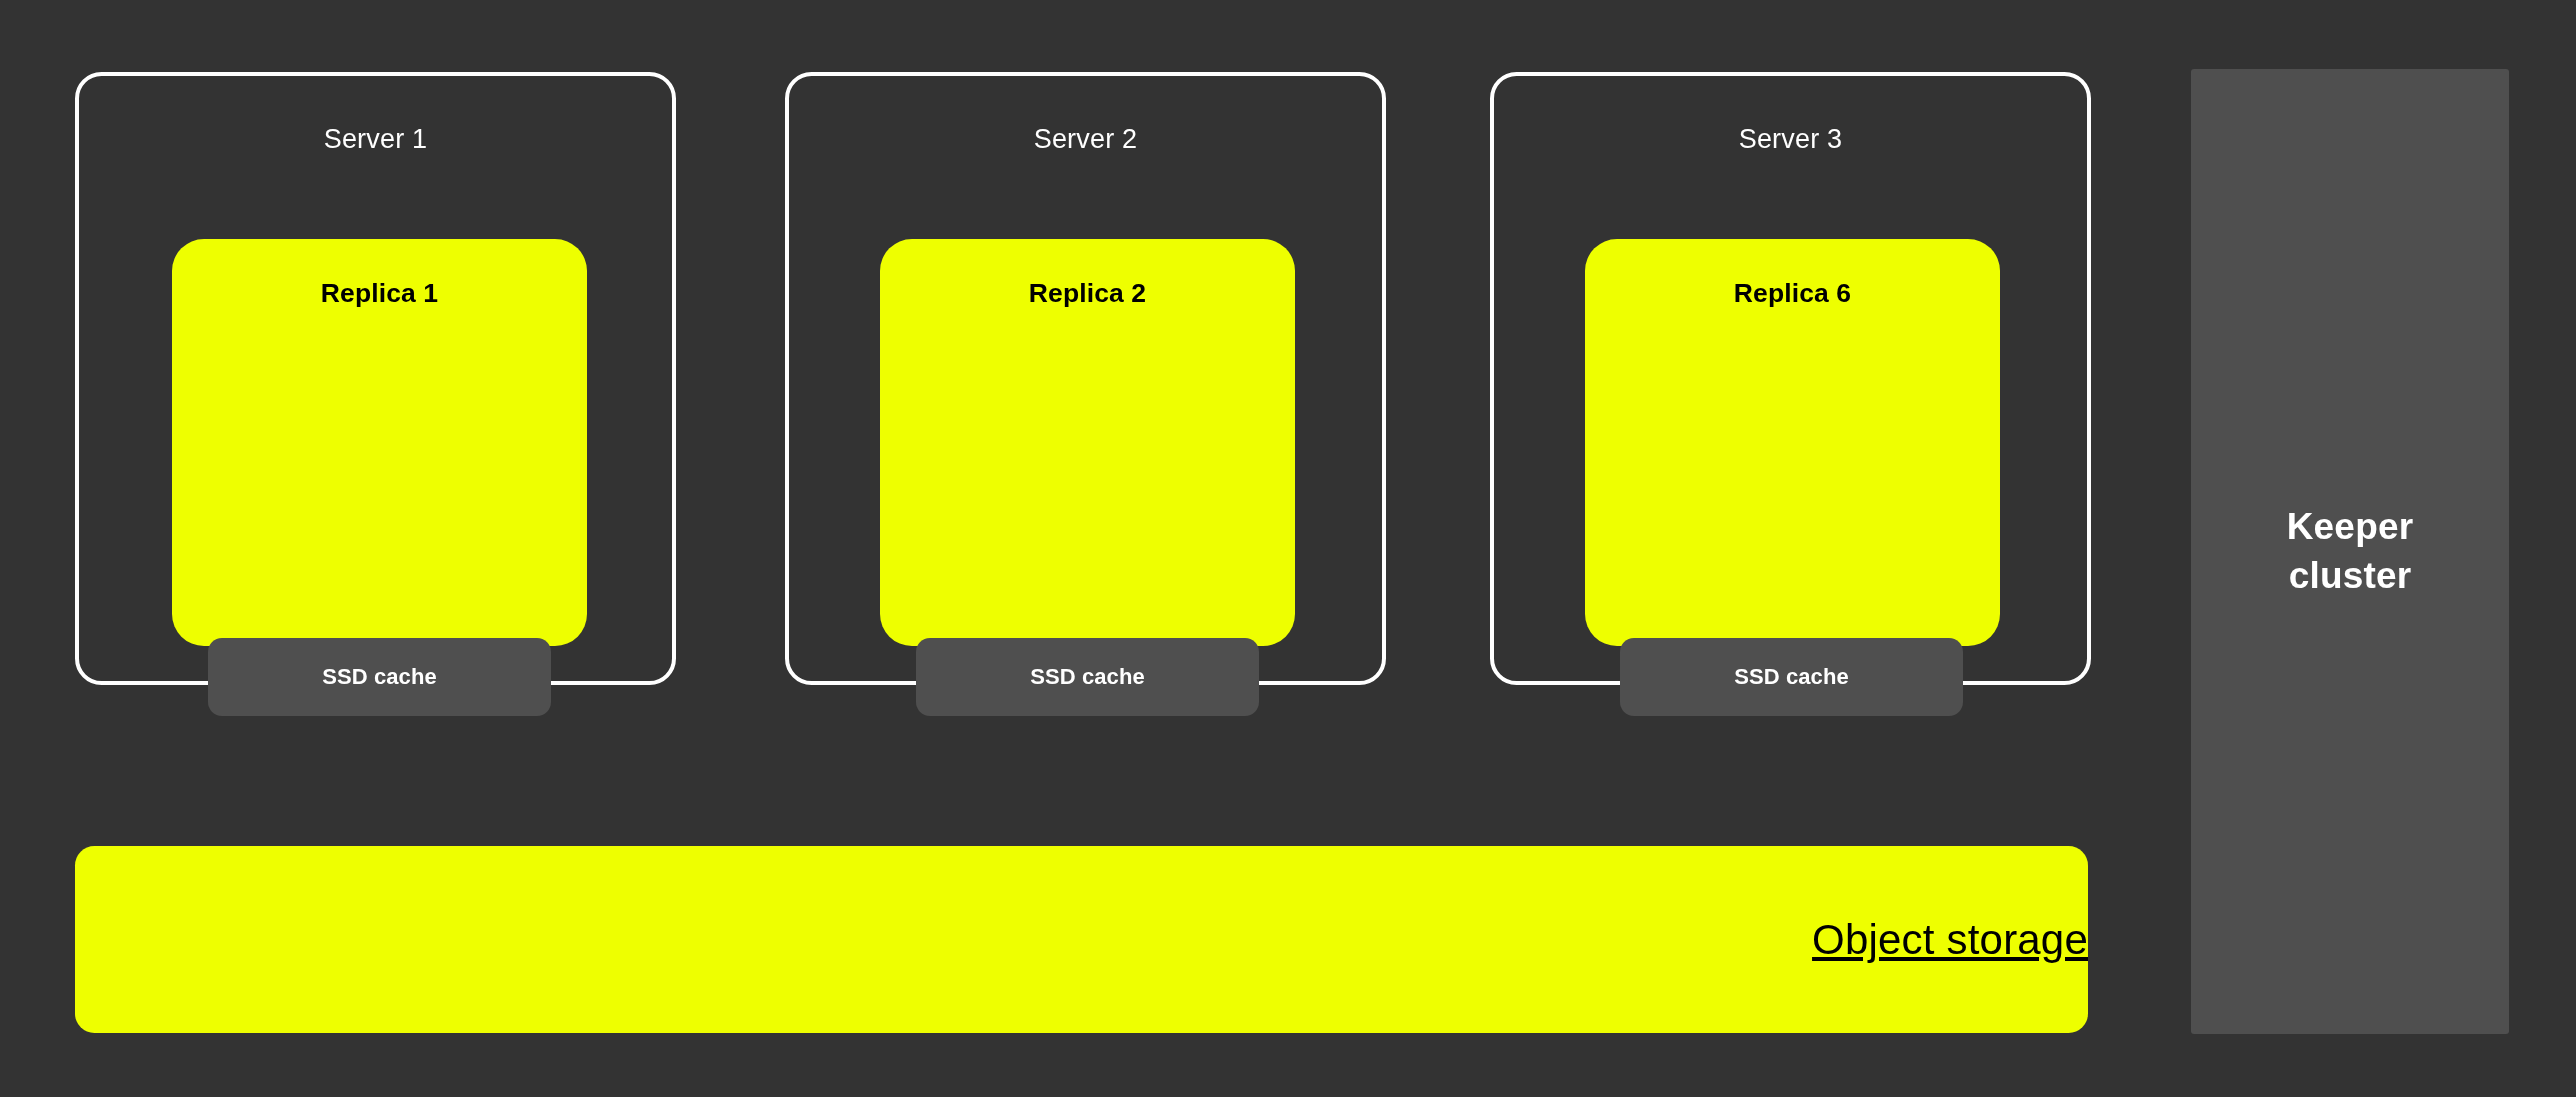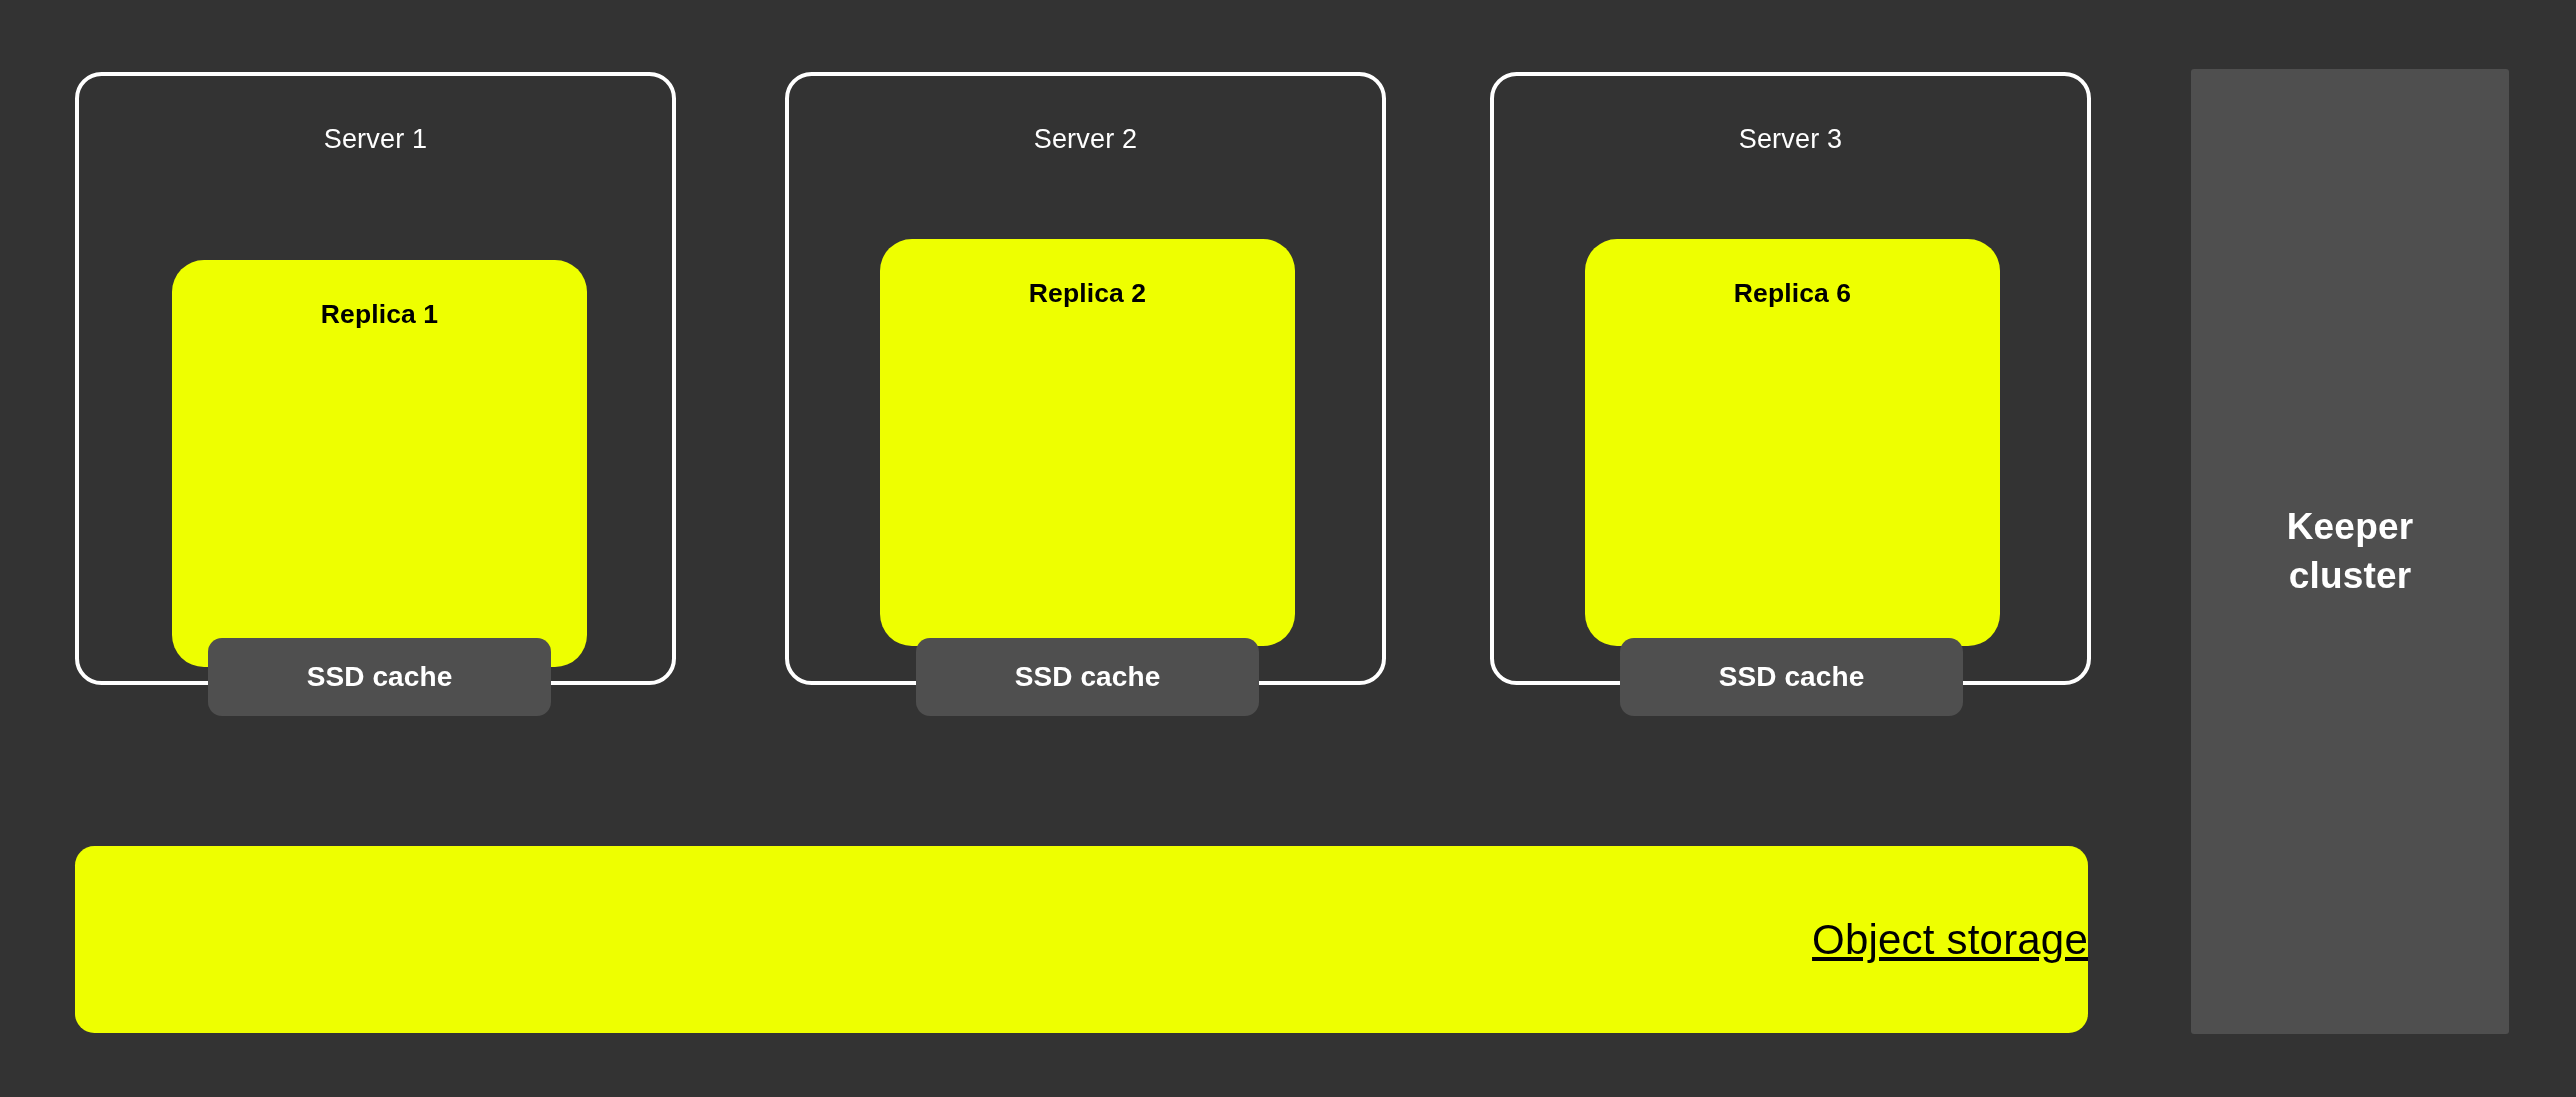--- a/index.html
+++ b/index.html
@@ -52,21 +52,21 @@
 
   
   .replica-box {
     position: absolute;
     top: 239px;
     width: 415px;
     height: 407px;
     background: #EEFF00;
     border-radius: 32px;
   }
-  .replica-box.r1 { left: 172px; margin-top: 21px; }
+  .replica-box.r1 { left: 172px; }
   .replica-box.r2 { left: 880px; }
   .replica-box.r3 { left: 1585px; }
 
   .replica-label {
     position: absolute;
     top: 41px;
     left: 0;
     right: 0;
     text-align: center;
     color: #000000;
@@ -88,21 +88,21 @@
     display: flex;
     align-items: center;
     justify-content: center;
   }
   .ssd-chip.c1 { left: 208px; }
   .ssd-chip.c2 { left: 916px; }
   .ssd-chip.c3 { left: 1620px; }
 
   .ssd-label {
     color: #ffffff;
-    font-size: 28px;
+    font-size: 22px;
     font-weight: 700;
     letter-spacing: 0.1px;
     line-height: 1;
     white-space: nowrap;
   }
 
   
   .object-storage {
     position: absolute;
     left: 75px;

